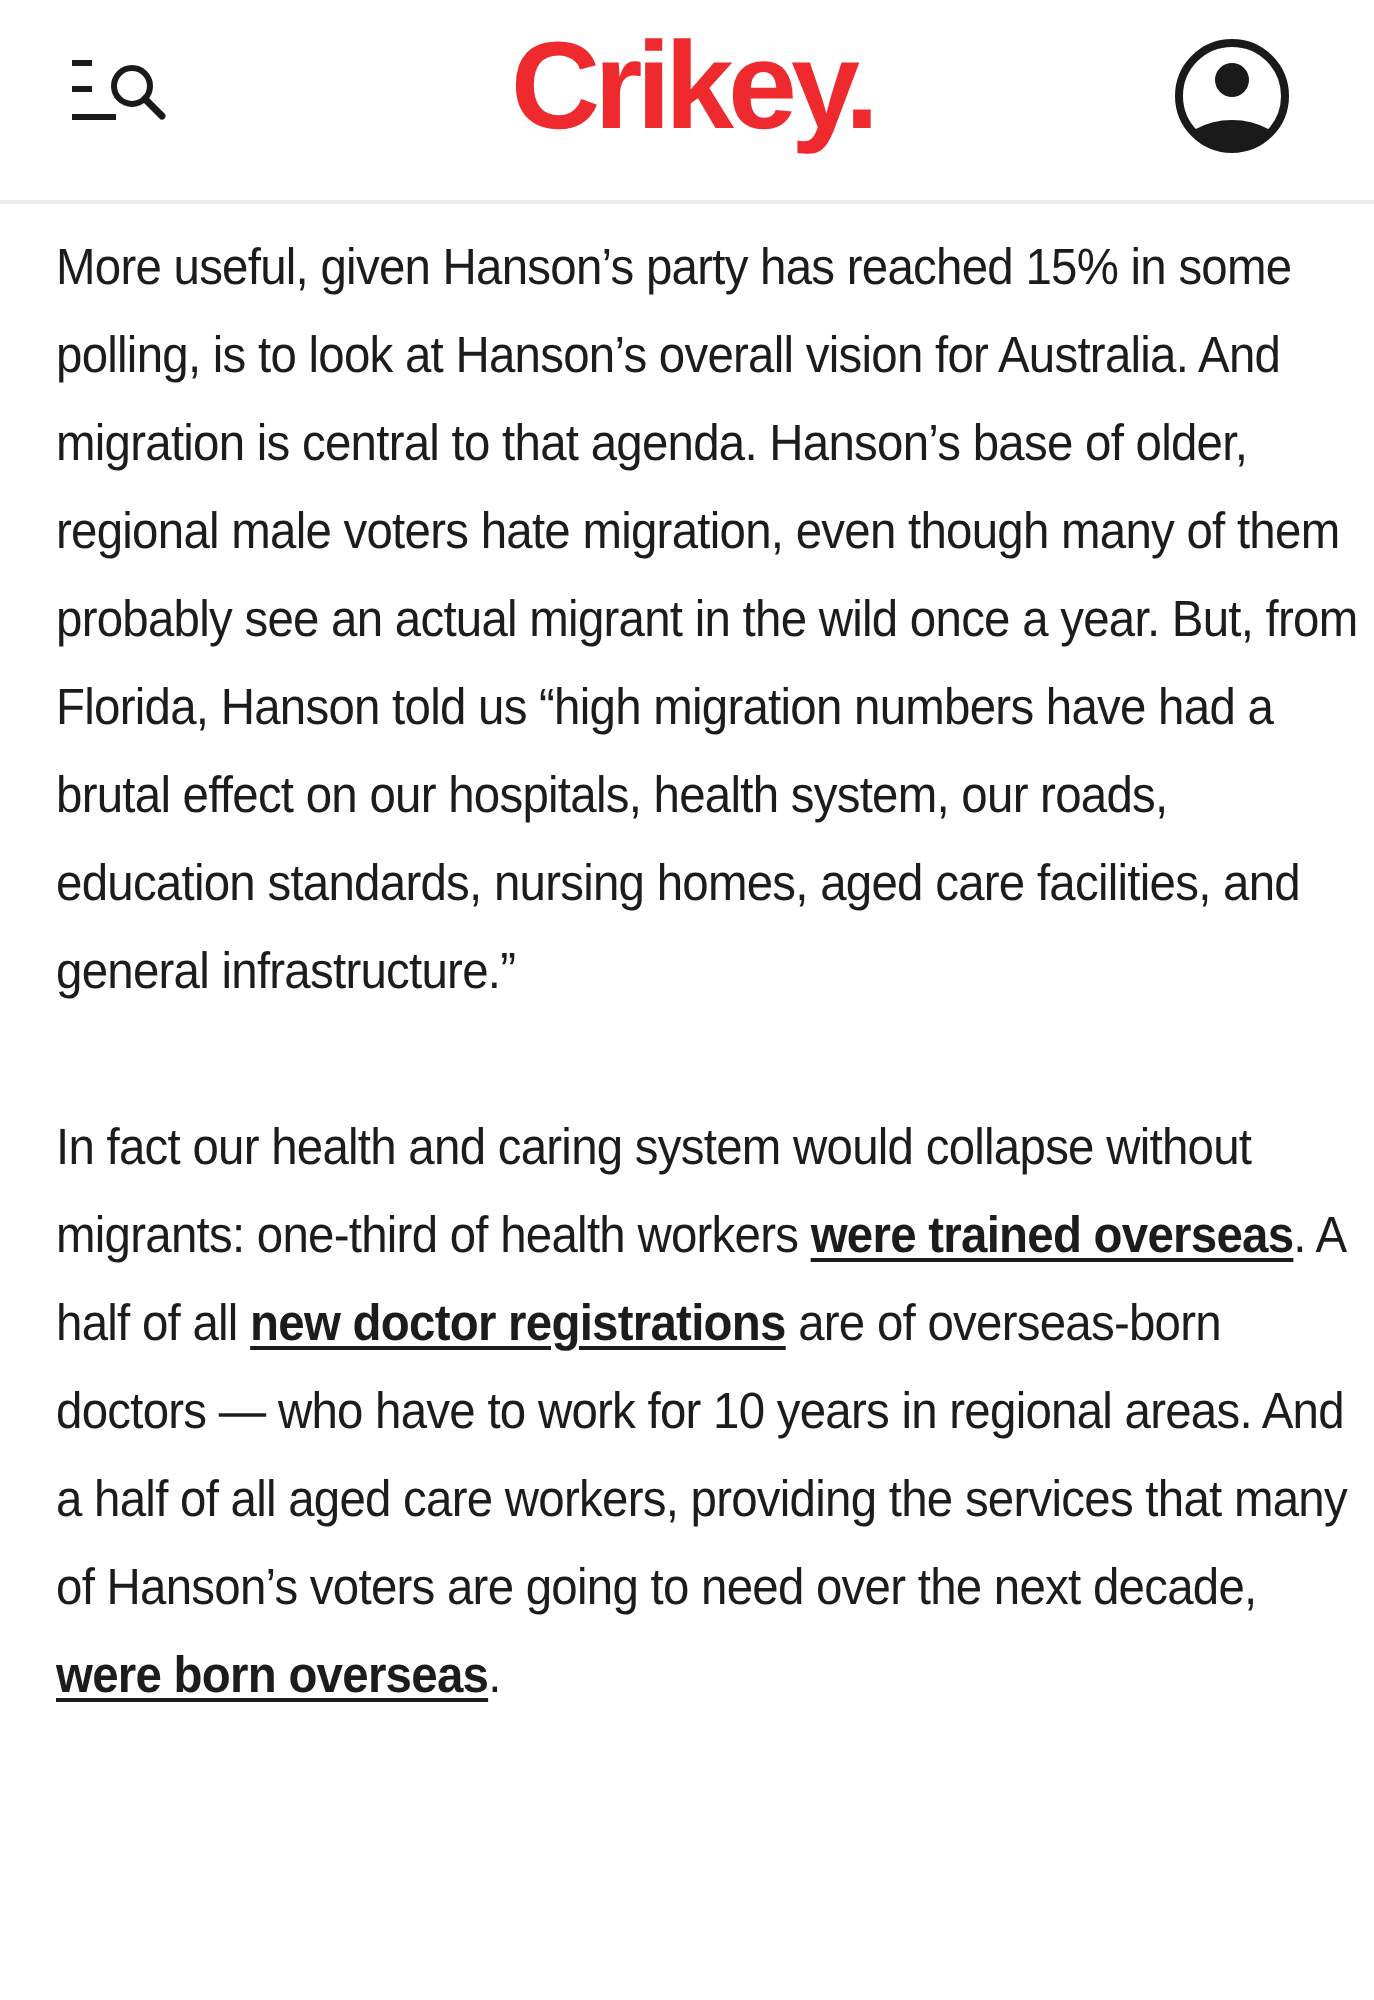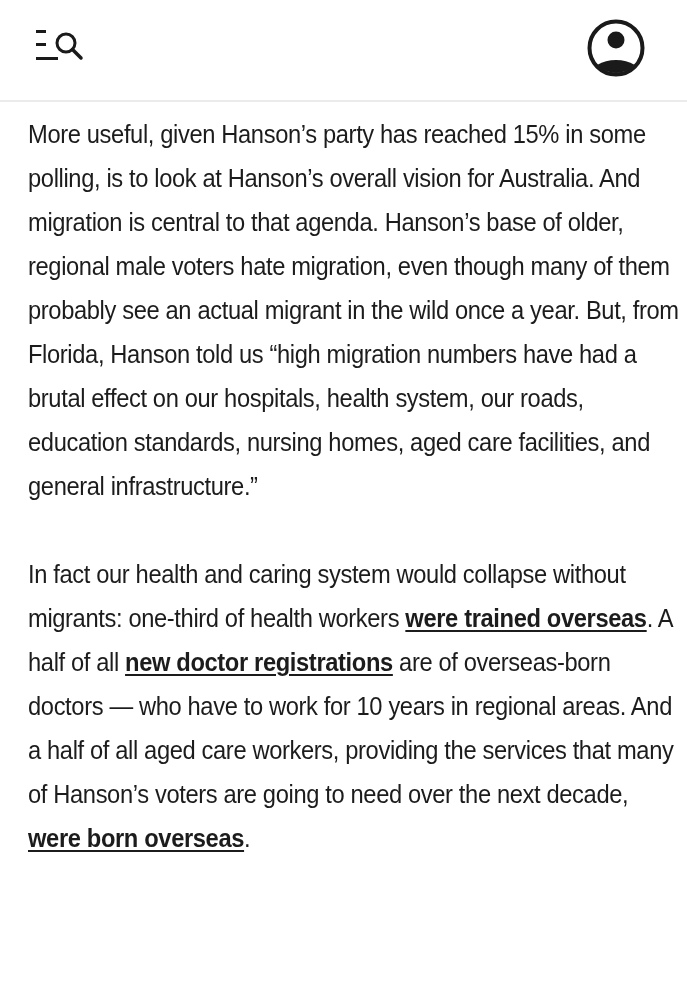--- a/index.html
+++ b/index.html
@@ -40,20 +40,21 @@
 <div class="header">
   <div class="menu-search">
     <svg width="60" height="36" viewBox="0 0 60 36">
       <rect x="2" y="2" width="10" height="3" fill="#1a1a1a"></rect>
       <rect x="2" y="15" width="10" height="3" fill="#1a1a1a"></rect>
       <rect x="2" y="29" width="22" height="3" fill="#1a1a1a"></rect>
       <circle cx="32" cy="15" r="9" fill="none" stroke="#1a1a1a" stroke-width="3"></circle>
       <line x1="38.5" y1="21.5" x2="47" y2="30" stroke="#1a1a1a" stroke-width="3.5" stroke-linecap="round"></line>
     </svg>
   </div>
+  <div class="logo">Crikey.</div>
   <div class="account">
     <svg width="60" height="60" viewBox="0 0 60 60">
       <defs>
         <clipPath id="cc">
             <circle cx="30" cy="30" r="25"></circle>
           </clipPath>
       </defs>
       <circle cx="30" cy="30" r="26.5" fill="none" stroke="#1a1a1a" stroke-width="4"></circle>
       <circle cx="30" cy="22" r="8.5" fill="#1a1a1a"></circle>
       <g clip-path="url(#cc)">

